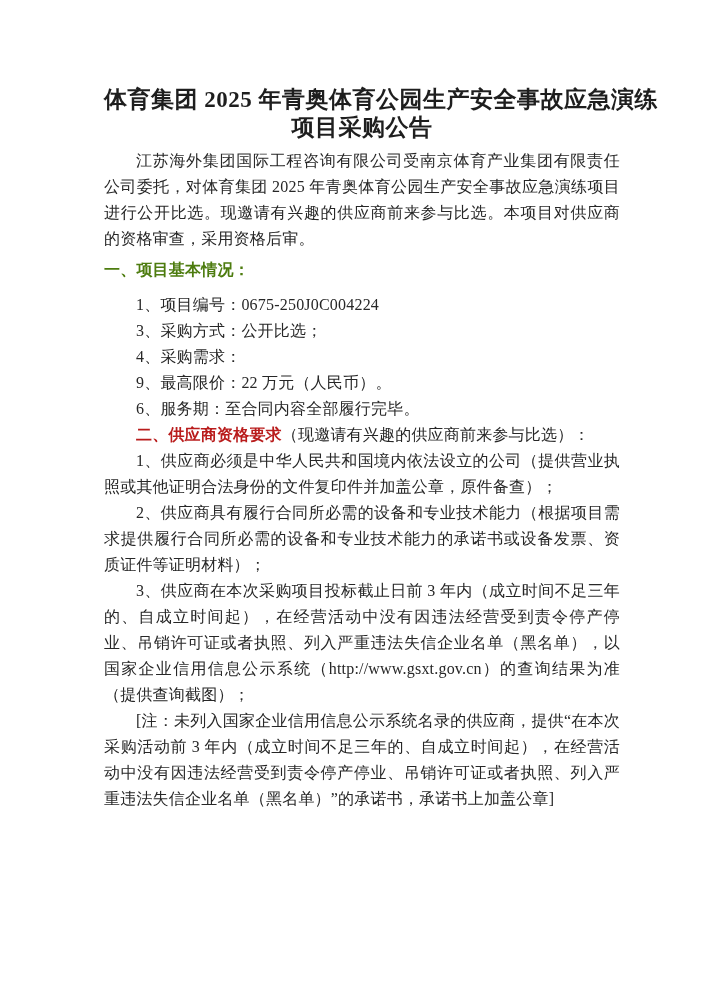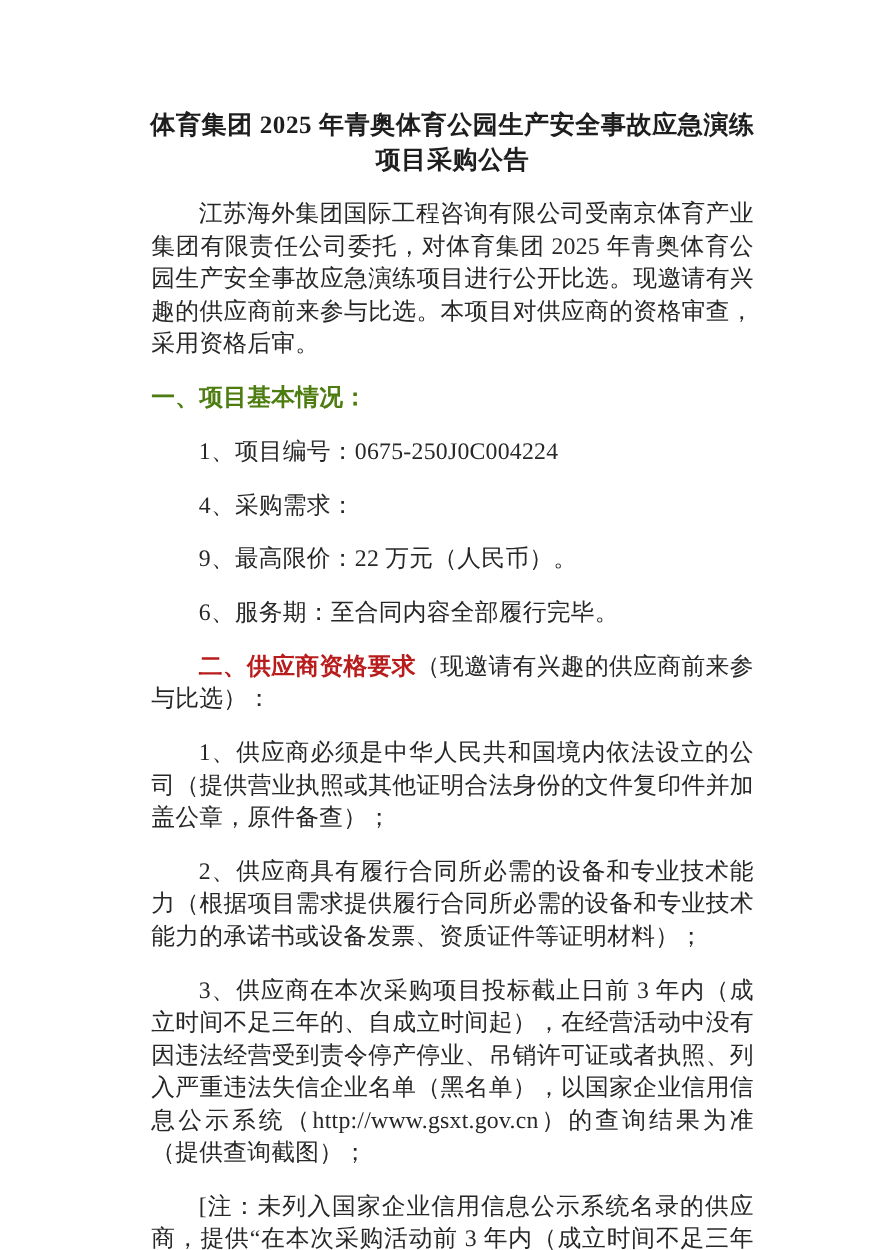--- a/index.html
+++ b/index.html
@@ -12,32 +12,32 @@
     width: 707px;
     height: 1000px;
     background: #ffffff;
     color: #272727;
     font-family: "Liberation Serif", "DejaVu Serif", serif;
     overflow: hidden;
     box-sizing: border-box;
     padding: 86px 87px 0 104px;
   }
   .doc-title {
-    font-size: 20px;
+    font-size: 23px;
     font-weight: bold;
     line-height: 28px;
     text-align: center;
     color: #1e1e1e;
     margin: 0 0 6px 0;
     letter-spacing: 0.5px;
   }
   .doc-title div { white-space: nowrap; }
   p.body {
-    margin: 17px;
-    font-size: 19px;
+    margin: 0;
+    font-size: 16px;
     line-height: 26px;
     text-align: justify;
     letter-spacing: 0.2px;
   }
   p.indent { text-indent: 2em; }
   p.heading1 {
     font-weight: bold;
     color: #4d7c0f;
     margin-top: 5px;
     margin-bottom: 9px;
@@ -55,20 +55,21 @@
   <div class="doc-title">
     <div>体育集团 2025 年青奥体育公园生产安全事故应急演练</div>
     <div>项目采购公告</div>
   </div>
 
   <p class="body indent">江苏海外集团国际工程咨询有限公司受南京体育产业集团有限责任公司委托，对体育集团 2025 年青奥体育公园生产安全事故应急演练项目进行公开比选。现邀请有兴趣的供应商前来参与比选。本项目对供应商的资格审查，采用资格后审。</p>
 
   <p class="body heading1">一、项目基本情况：</p>
 
   <p class="body indent">1、项目编号：0675-250J0C004224</p>
+  <p class="body indent">3、采购方式：公开比选；</p>
   <p class="body indent">4、采购需求：</p>
 
 
   <p class="body indent">9、最高限价：22 万元（人民币）。</p>
   <p class="body indent">6、服务期：至合同内容全部履行完毕。</p>
 
   <p class="body indent"><span class="bold">二、供应商资格要求</span><span>（现邀请有兴趣的供应商前来参与比选）：</span></p>
 
   <p class="body indent">1、供应商必须是中华人民共和国境内依法设立的公司（提供营业执照或其他证明合法身份的文件复印件并加盖公章，原件备查）；</p>
   <p class="body indent">2、供应商具有履行合同所必需的设备和专业技术能力（根据项目需求提供履行合同所必需的设备和专业技术能力的承诺书或设备发票、资质证件等证明材料）；</p>

